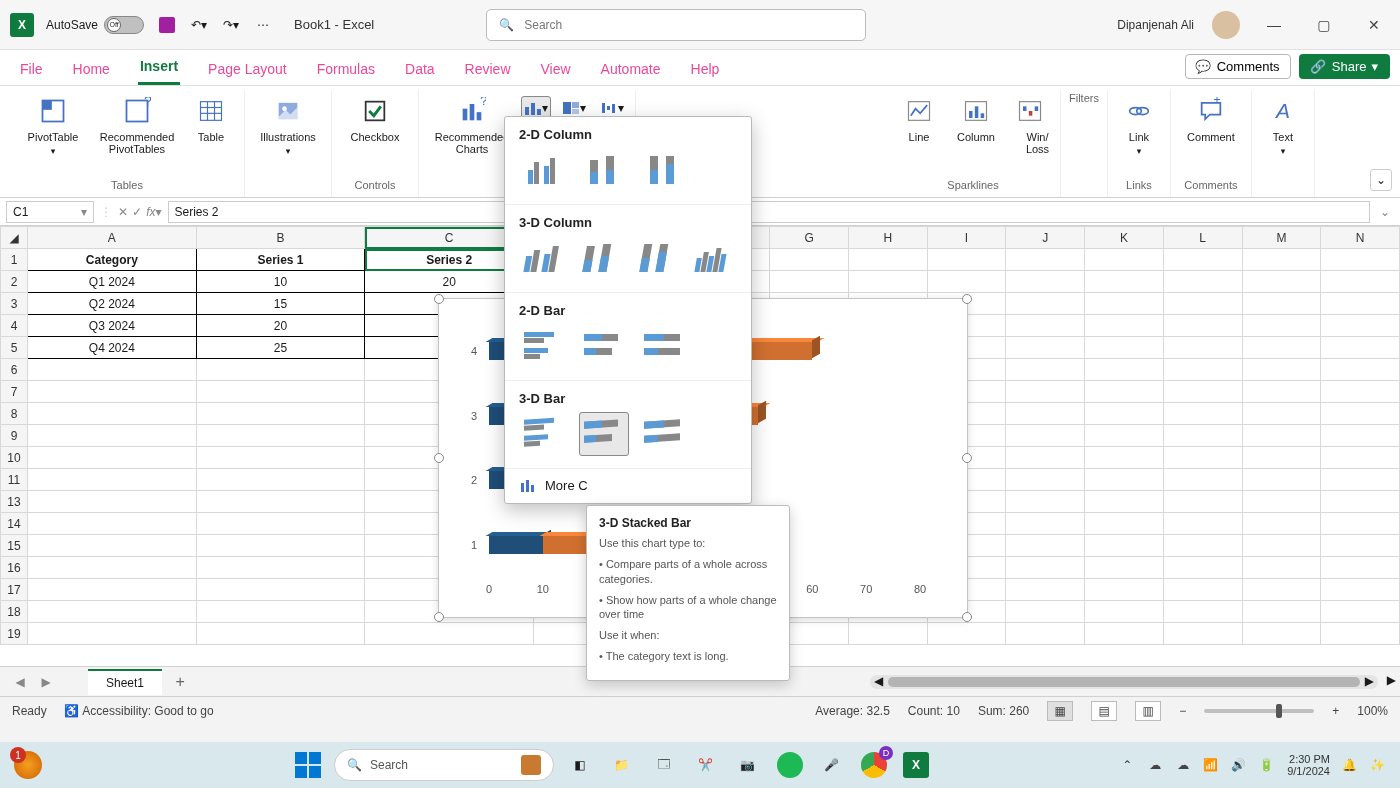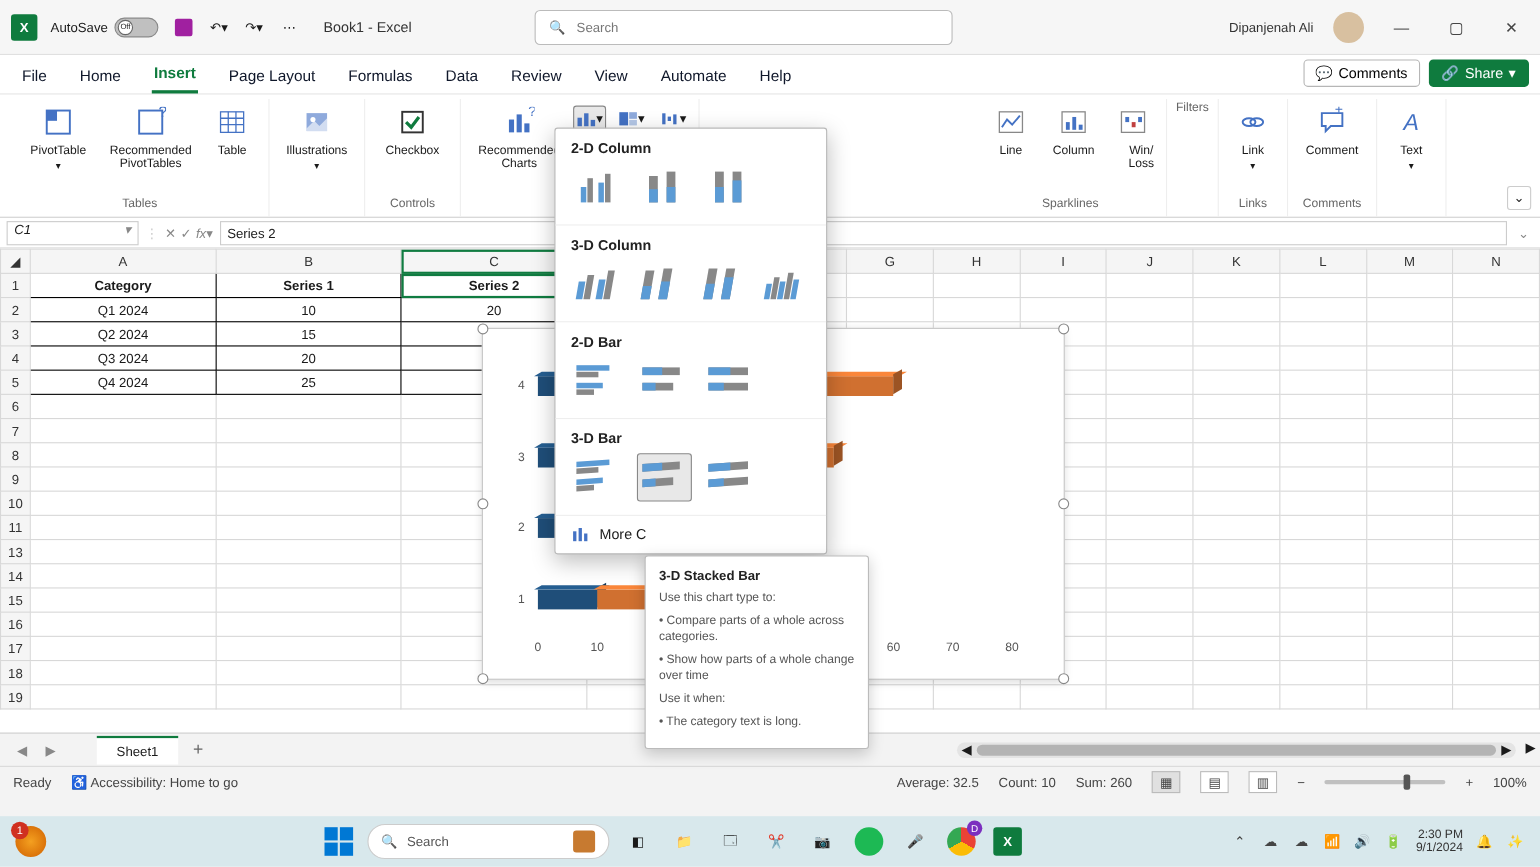--- a/index.html
+++ b/index.html
@@ -14,41 +14,41 @@
   .qat-btn { width:22px; height:22px; display:flex; align-items:center; justify-content:center; border-radius:3px; cursor:pointer;}
   .save-ico{ width:16px; height:16px; background:#a020a0; border-radius:2px;}
   .doc-title { font-size:13px; color:#333; margin-left:8px;}
   .search-box { flex:0 0 380px; margin:0 auto; height:32px; border:1px solid #bbb; border-radius:5px; background:#fff; display:flex; align-items:center; padding:0 12px; color:#777; gap:10px;}
   .win-controls { margin-left:auto; display:flex; align-items:center; gap:18px;}
   .user-name { font-size:12px; color:#333;}
   .avatar { width:28px; height:28px; border-radius:50%; background:#d8c0a0;}
   .win-btn{ width:32px; height:32px; display:flex; align-items:center; justify-content:center; font-size:14px; cursor:pointer; color:#444;}
   
   .ribbon-tabs { height:36px; background:#fff; border-bottom:1px solid #e0e0e0; display:flex; align-items:flex-end; padding:0 18px; gap:26px; position:relative;}
-  .ribbon-tab { font-size:14px; padding:6px 2px 8px; cursor:pointer; color:#0f172a;}
+  .ribbon-tab { font-size:14px; padding:6px 2px 8px; cursor:pointer; color:#ec4899;}
   .ribbon-tab.active { color:#0f7b3e; border-bottom:3px solid #0f7b3e; font-weight:600;}
   .ribbon-right{ position:absolute; right:10px; top:4px; display:flex; gap:8px;}
   .comments-btn{ background:#fff; border:1px solid #b6b6b6; padding:4px 10px; border-radius:4px; font-size:13px; cursor:pointer; display:flex; align-items:center; gap:5px;}
   .share-btn { background:#0f7b3e; color:#fff; border:none; padding:5px 12px; border-radius:4px; font-size:13px; cursor:pointer; display:flex; align-items:center; gap:5px;}
   
   .ribbon-body { height:112px; background:#fff; border-bottom:1px solid #d0d0d0; display:flex; padding:4px 10px 0; position:relative;}
   .ribbon-group { display:flex; flex-direction:column; align-items:center; border-right:1px solid #eee; padding:0 8px 2px;}
   .ribbon-group .items{display:flex; gap:4px; flex:1; align-items:flex-start;}
   .big-btn { width:70px; display:flex; flex-direction:column; align-items:center; text-align:center; font-size:11px; gap:3px; padding:4px; border-radius:4px; cursor:pointer; justify-content:flex-start;}
   .big-btn .ico-slot{height:34px; display:flex; align-items:center; justify-content:center;}
   .big-btn span.lbl{line-height:1.1;}
   .big-btn svg, .big-btn .ico{ width:28px; height:28px;}
   .group-label{ font-size:11px; color:#666; padding:2px 0 4px;}
   .collapse-caret{position:absolute; right:8px; bottom:6px; width:22px; height:22px; border:1px solid #ccc; border-radius:3px; display:flex; align-items:center; justify-content:center; background:#fff;}
   
   .small-row{display:flex; gap:8px; padding:4px 0;}
   .small-btn{width:30px; height:24px; border:1px solid transparent; border-radius:3px; display:flex; align-items:center; justify-content:center; cursor:pointer;}
   
   .formula-bar{height:28px; background:#fff; border-bottom:1px solid #d0d0d0; display:flex; align-items:center; padding:0 6px; gap:6px;}
-  .name-box{width:120px; border:1px solid #ccc; height:22px; padding:0 6px; font-size:12px; display:flex; justify-content:space-between; background:#fff;font-style:italic;}
+  .name-box{width:88px; border:1px solid #ccc; height:22px; padding:0 6px; font-size:12px; display:flex; align-items:center; justify-content:space-between; background:#fff;}
   .fx-btns{display:flex; gap:4px; color:#888;}
   .fx-input{flex:1; border:1px solid #ccc; height:22px; padding:0 6px; font-size:12px; display:flex; align-items:center; background:#fff;}
   
   .grid-area{ position:relative; height:440px; background:#fff; overflow:hidden;}
   table.sheet{border-collapse:collapse; table-layout:fixed; width:1400px;}
   .sheet th, .sheet td{ border:1px solid #d8d8d8; height:22px; font-size:12px; text-align:center; background:#fff;}
   .sheet th{background:#f5f5f5; font-weight:normal; color:#333;}
   .sheet .rowhdr{width:24px; background:#f5f5f5;}
   .col-w{width:150px;}
   .col-n{width:70px;}
@@ -927,21 +927,21 @@
   <div class="hscroll">
       <span style="position:absolute;left:4px;top:-1px;">◀</span>
       <div class="thumb-bar"></div>
       <span style="position:absolute;right:4px;top:-1px;">▶</span>
     </div>
   <span style="position:absolute; right:4px; top:6px;">▶</span>
 </div>
 
 <div class="statusbar">
   <span>Ready</span>
-  <span>♿ <span>Accessibility: Home to go</span></span>
+  <span>♿ <span>Accessibility: Good to go</span></span>
   <div class="status-right">
     <span><span>Average:</span> <span>32.5</span></span>
     <span><span>Count:</span> <span>10</span></span>
     <span><span>Sum:</span> <span>260</span></span>
     <div class="view-btn active">▦</div>
     <div class="view-btn">▤</div>
     <div class="view-btn">▥</div>
     <span>−</span>
     <div class="zoom-slider">
         <div class="zknob"></div>

